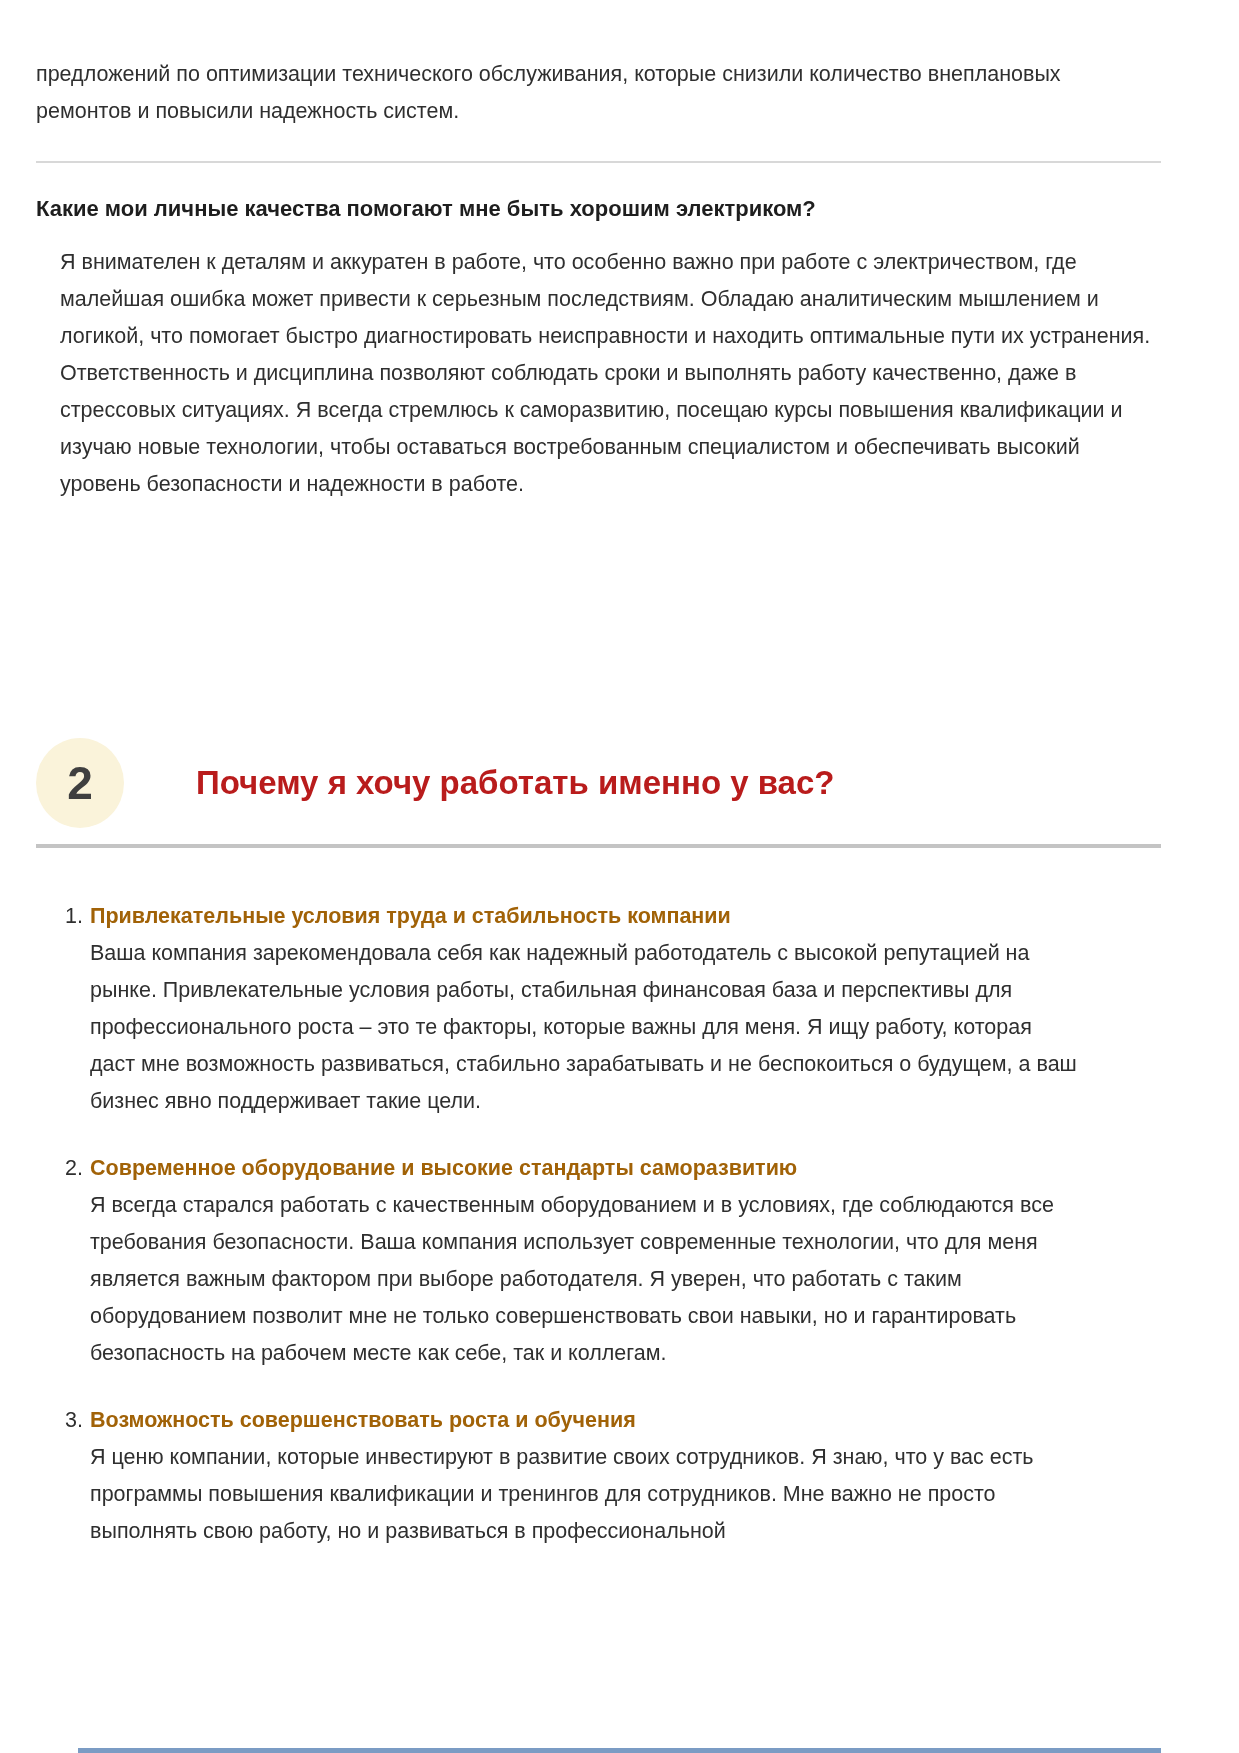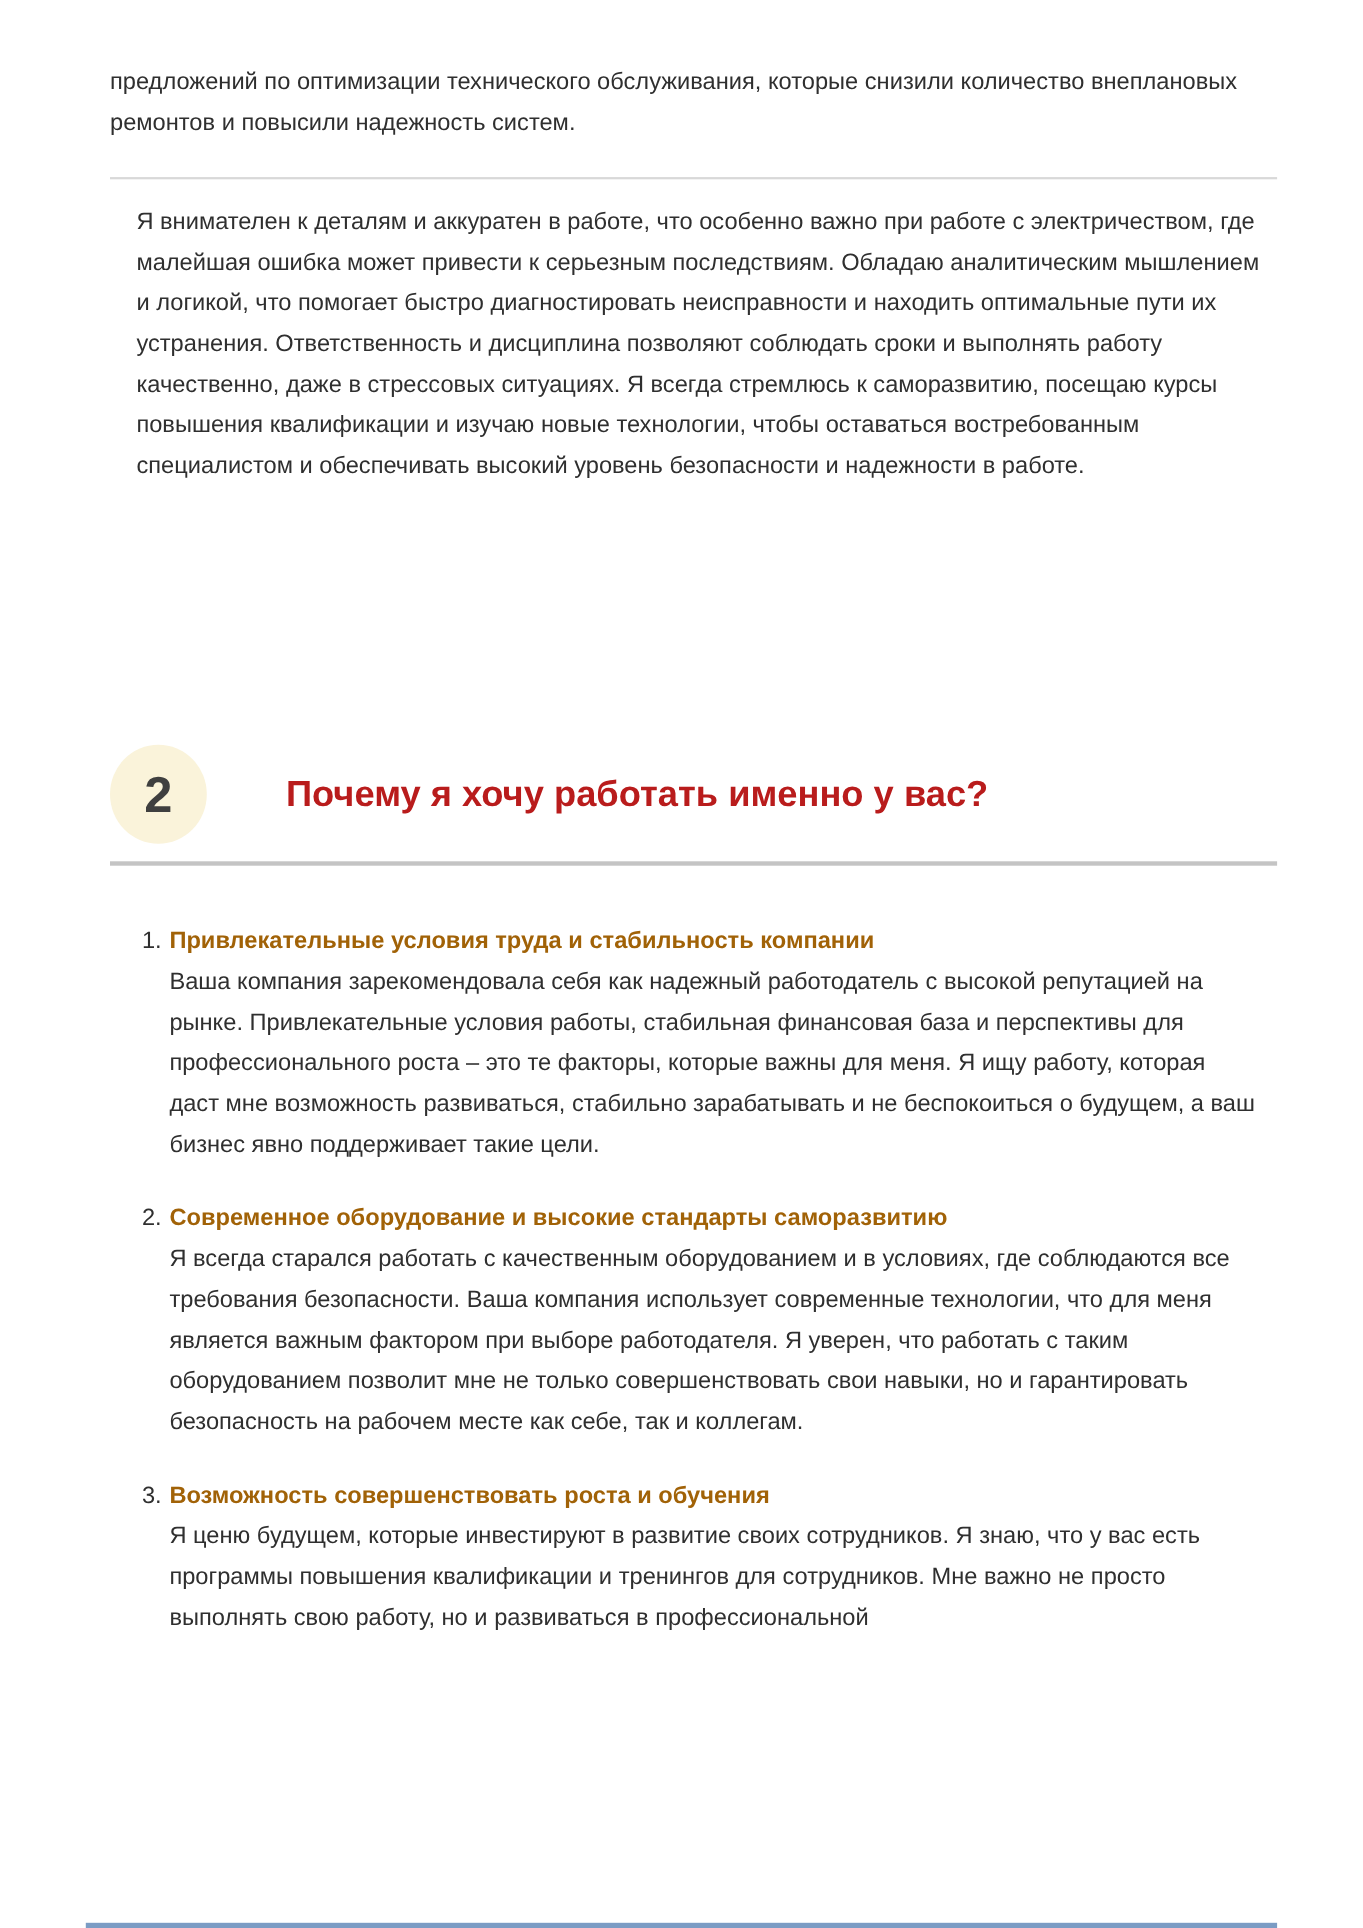--- a/index.html
+++ b/index.html
@@ -6,21 +6,21 @@
   body {
     width: 1239px;
     height: 1753px;
     background: #ffffff;
     font-family: "Liberation Sans", "DejaVu Sans", sans-serif;
     color: #2f2f2f;
     position: relative;
     overflow: hidden;
   }
   .content {
-    padding: 0 78px 0 100px;
+    padding: 0 78px 0 36px;
   }
   .body-text {
     font-size: 21.5px;
     line-height: 37px;
     margin: 0;
     color: #2f2f2f;
   }
   .intro {
     padding-top: 56px;
   }
@@ -111,20 +111,21 @@
 </style>
 </head>
 <body>
 
 <div class="content">
 
   <p class="body-text intro">предложений по оптимизации технического обслуживания, которые снизили количество внеплановых ремонтов и повысили надежность систем.</p>
 
   <hr class="divider">
 
+  <h3 class="question">Какие мои личные качества помогают мне быть хорошим электриком?</h3>
 
   <p class="body-text answer">Я внимателен к деталям и аккуратен в работе, что особенно важно при работе с электричеством, где малейшая ошибка может привести к серьезным последствиям. Обладаю аналитическим мышлением и логикой, что помогает быстро диагностировать неисправности и находить оптимальные пути их устранения. Ответственность и дисциплина позволяют соблюдать сроки и выполнять работу качественно, даже в стрессовых ситуациях. Я всегда стремлюсь к саморазвитию, посещаю курсы повышения квалификации и изучаю новые технологии, чтобы оставаться востребованным специалистом и обеспечивать высокий уровень безопасности и надежности в работе.</p>
 
   <div class="section-header">
     <div class="badge">2</div>
     <h2 class="section-title">Почему я хочу работать именно у вас?</h2>
   </div>
 
   <hr class="divider-thick">
 
@@ -144,19 +145,19 @@
         <span class="reason-title">Современное оборудование и высокие стандарты саморазвитию</span>
       </div>
       <p class="body-text reason-body">Я всегда старался работать с качественным оборудованием и в условиях, где соблюдаются все требования безопасности. Ваша компания использует современные технологии, что для меня является важным фактором при выборе работодателя. Я уверен, что работать с таким оборудованием позволит мне не только совершенствовать свои навыки, но и гарантировать безопасность на рабочем месте как себе, так и коллегам.</p>
     </div>
 
     <div class="reason">
       <div class="reason-head">
         <span class="reason-marker">3.</span>
         <span class="reason-title">Возможность совершенствовать роста и обучения</span>
       </div>
-      <p class="body-text reason-body">Я ценю будущем, которые инвестируют в развитие своих сотрудников. Я знаю, что у вас есть программы повышения квалификации и тренингов для сотрудников. Мне важно не просто выполнять свою работу, но и развиваться в профессиональной</p>
+      <p class="body-text reason-body">Я ценю компании, которые инвестируют в развитие своих сотрудников. Я знаю, что у вас есть программы повышения квалификации и тренингов для сотрудников. Мне важно не просто выполнять свою работу, но и развиваться в профессиональной</p>
     </div>
 
   </div>
 </div>
 
 <div class="bottom-bar"></div>
 
 </body></html>

